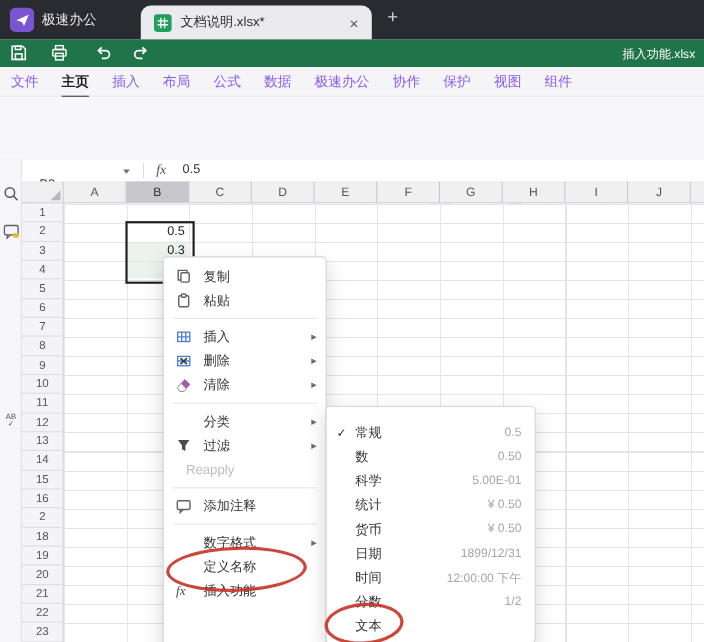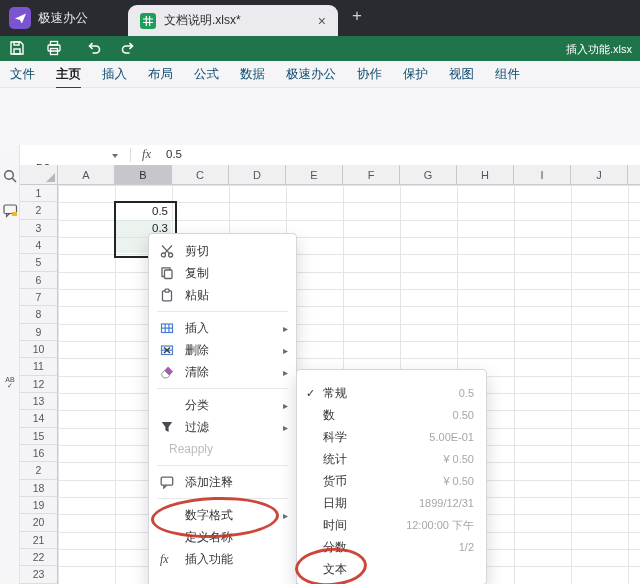--- a/index.html
+++ b/index.html
@@ -18,21 +18,21 @@
   .tab-close{font-size:14px;color:#55555c;margin-right:12px;cursor:default;}
   .newtab{position:absolute;left:352px;top:6px;font-size:17px;color:#cfcfd6;}
   
   .quickbar{position:absolute;left:0;top:36px;width:640px;height:25px;background:#20744a;}
   .qicon{position:absolute;top:4px;width:17px;height:17px;}
   .doc-title{position:absolute;right:8px;top:6px;font-size:11px;color:#fff;}
   
   .menubar{position:absolute;left:0;top:61px;width:640px;height:27px;background:#f5f5f7;
            display:flex;align-items:center;padding-left:10px;gap:21px;box-sizing:border-box;
            border-bottom:1px solid #e6e6e9;}
-  .menu-item{position:relative;font-size:12.5px;color:#0c4a6e;white-space:nowrap;}
+  .menu-item{position:relative;font-size:12.5px;color:#8b5cf6;white-space:nowrap;}
   .menu-item.active{color:#1f1f24;font-weight:bold;}
   .menu-item.active::after{content:'';position:absolute;left:0;right:0;bottom:-6px;height:2px;background:#3c3c42;}
   
   .ribbon{position:absolute;left:0;top:88px;width:640px;height:57px;background:#f7f7f9;border-bottom:1px solid #e2e2e5;}
   .rb{position:absolute;font-size:12px;color:#3b3b42;}
   .combo{background:#fff;border:1px solid #cfcfd4;border-radius:3px;display:flex;align-items:center;
          box-sizing:border-box;padding:0 5px;height:20px;font-size:11.5px;color:#333;}
   .combo .caret{margin-left:auto;}
   .caret{width:0;height:0;border-left:3.5px solid transparent;border-right:3.5px solid transparent;
          border-top:4px solid #6d6d75;display:inline-block;}
@@ -357,30 +357,20 @@
     <span class="sel-tint" style="left:57.5px;top:35px"></span>
     <span class="cellval" style="left:58px;top:17.6px">0.5</span>
     <span class="cellval" style="left:58px;top:35px">0.3</span>
     <span class="range-border" style="left:55.5px;top:15.6px"></span>
   </div>
 
   <div class="ctx">
       <div class="cm-item">
         <span class="cm-ic">
           <svg width="14" height="14" viewBox="0 0 14 14" fill="none" stroke="#5f6368" stroke-width="1.3">
-            <circle cx="3.4" cy="11" r="2"></circle>
-            <circle cx="10.6" cy="11" r="2"></circle>
-            <path d="M4.6,9.4 L12,1.5 M9.4,9.4 L2,1.5"></path>
-          </svg>
-        </span>
-        <span>剪切</span>
-      </div>
-      <div class="cm-item">
-        <span class="cm-ic">
-          <svg width="14" height="14" viewBox="0 0 14 14" fill="none" stroke="#5f6368" stroke-width="1.3">
             <rect x="4.5" y="4" width="7.5" height="8.5" rx="1"></rect>
             <path d="M10,4 V1.8 H2 V10.5 H4.5"></path>
           </svg>
         </span>
         <span>复制</span>
       </div>
       <div class="cm-item">
         <span class="cm-ic">
           <svg width="14" height="14" viewBox="0 0 14 14" fill="none" stroke="#5f6368" stroke-width="1.3">
             <rect x="2.5" y="2.8" width="9" height="10" rx="1"></rect>

